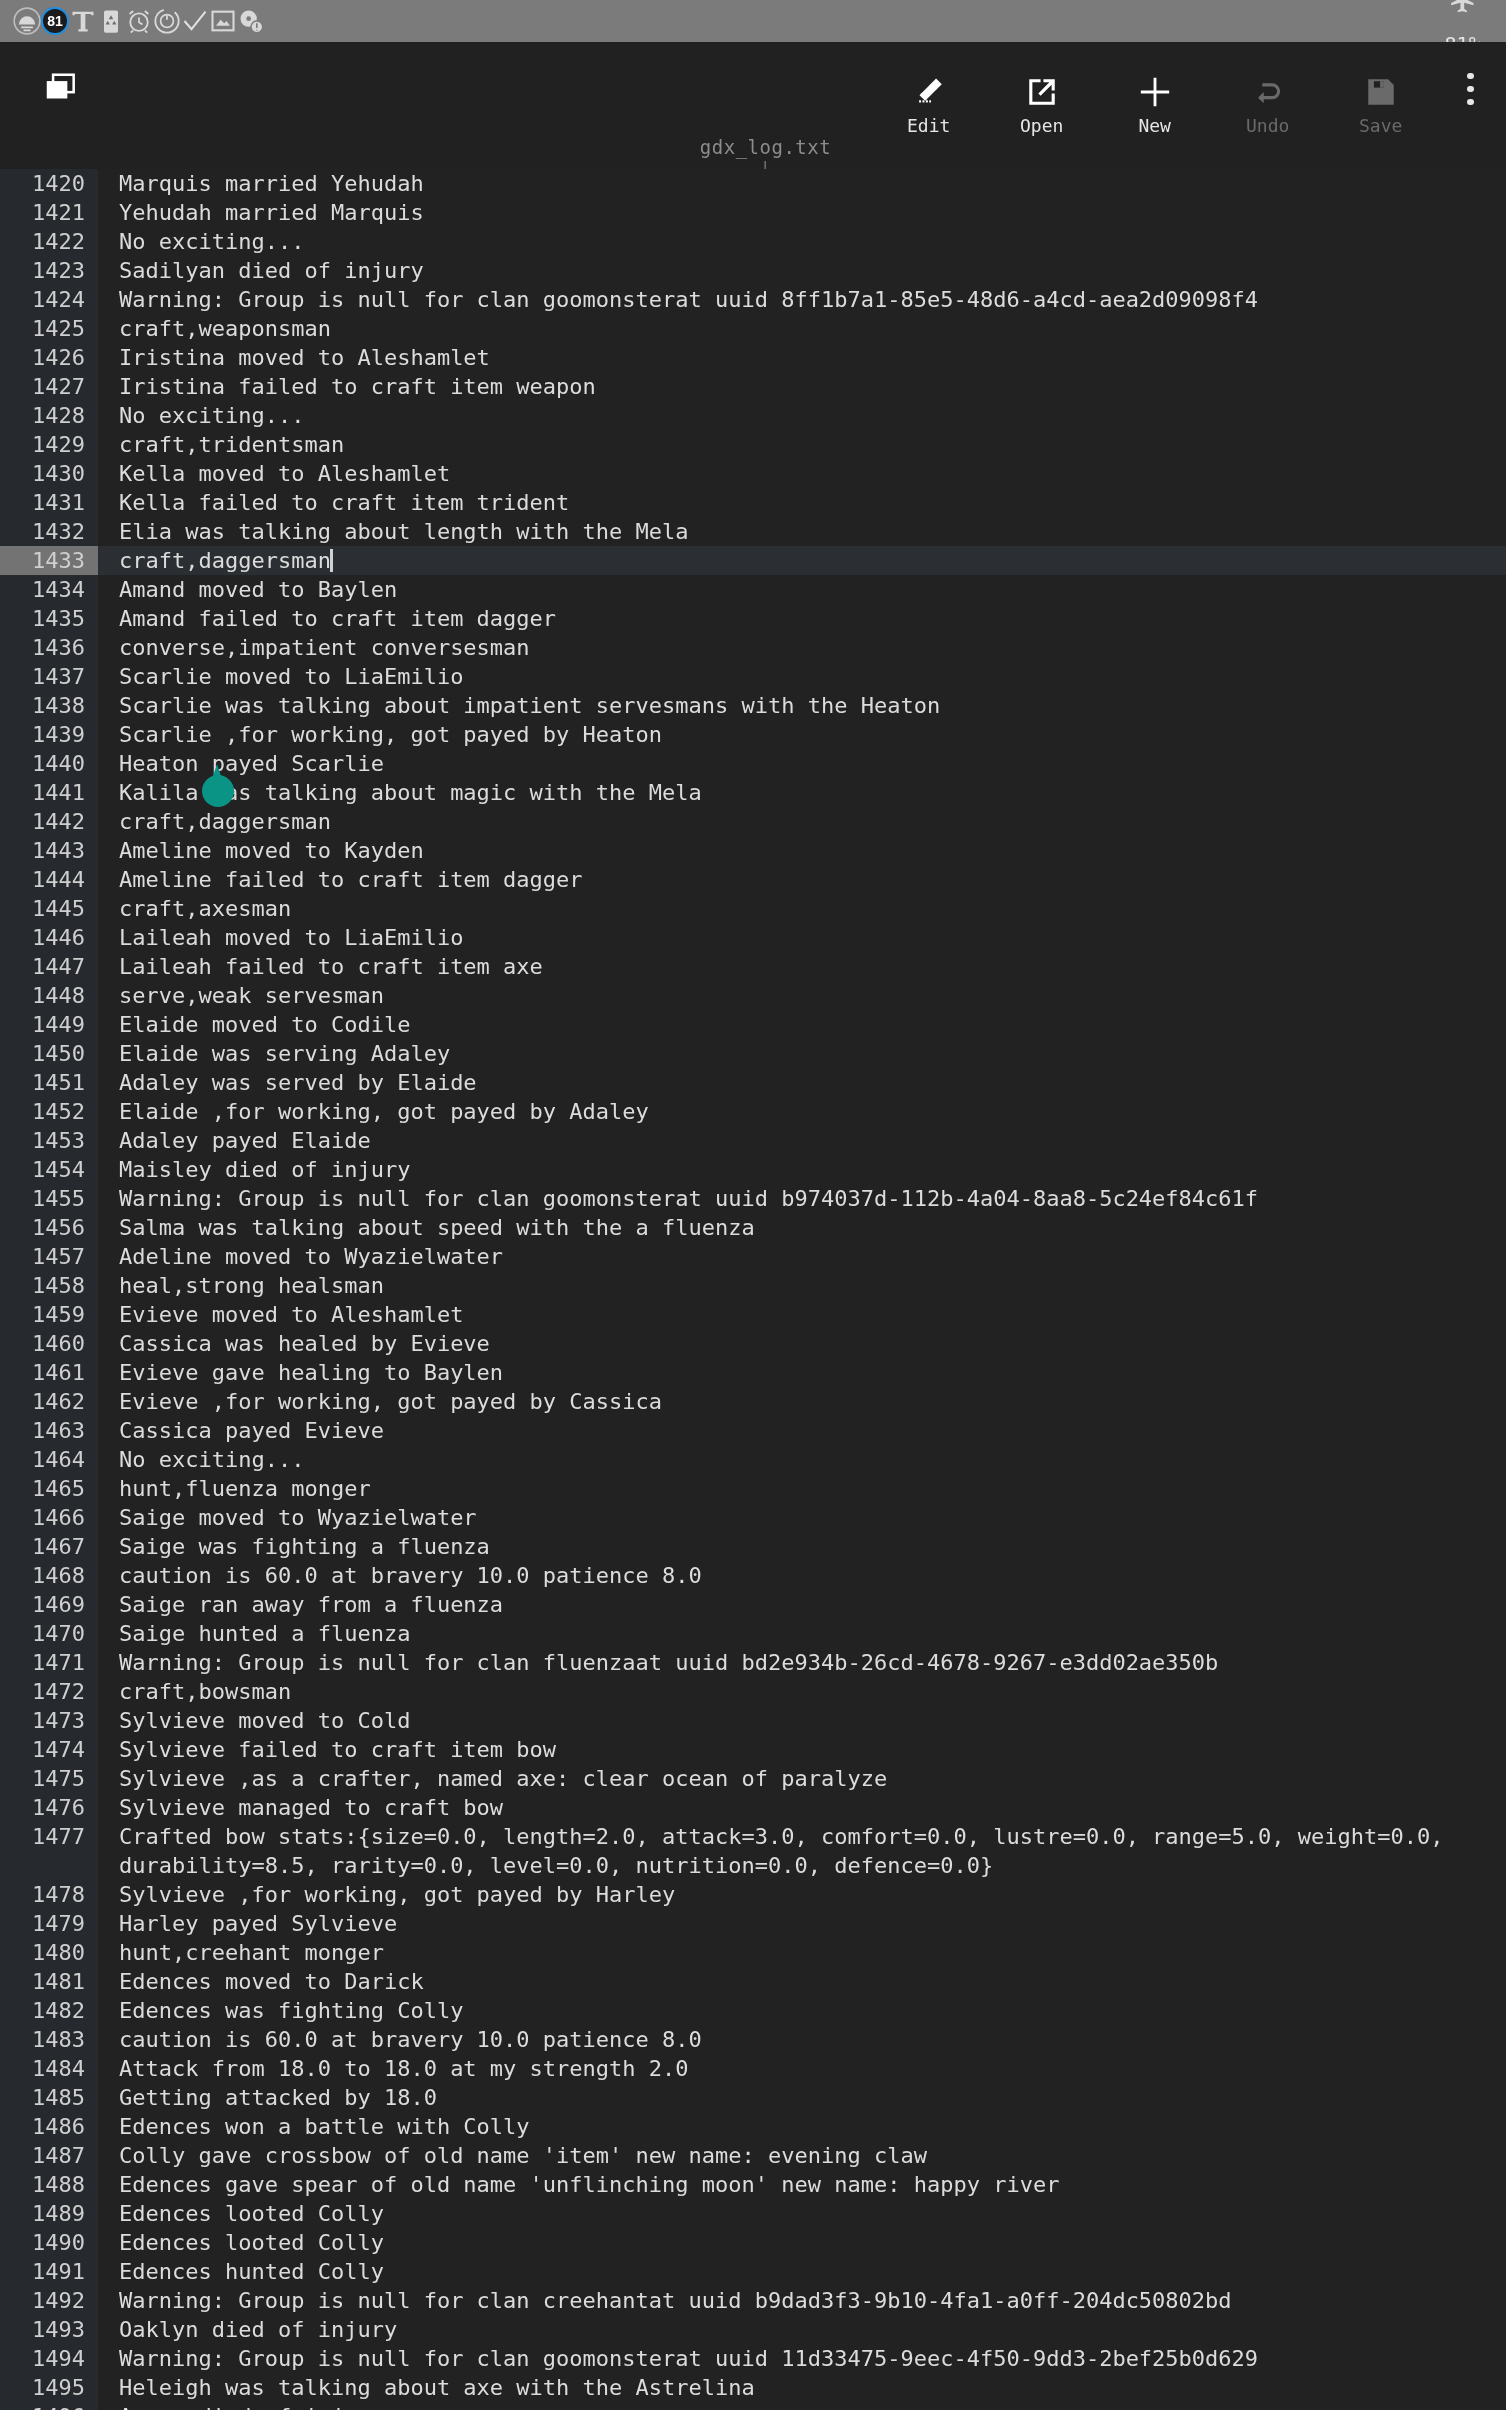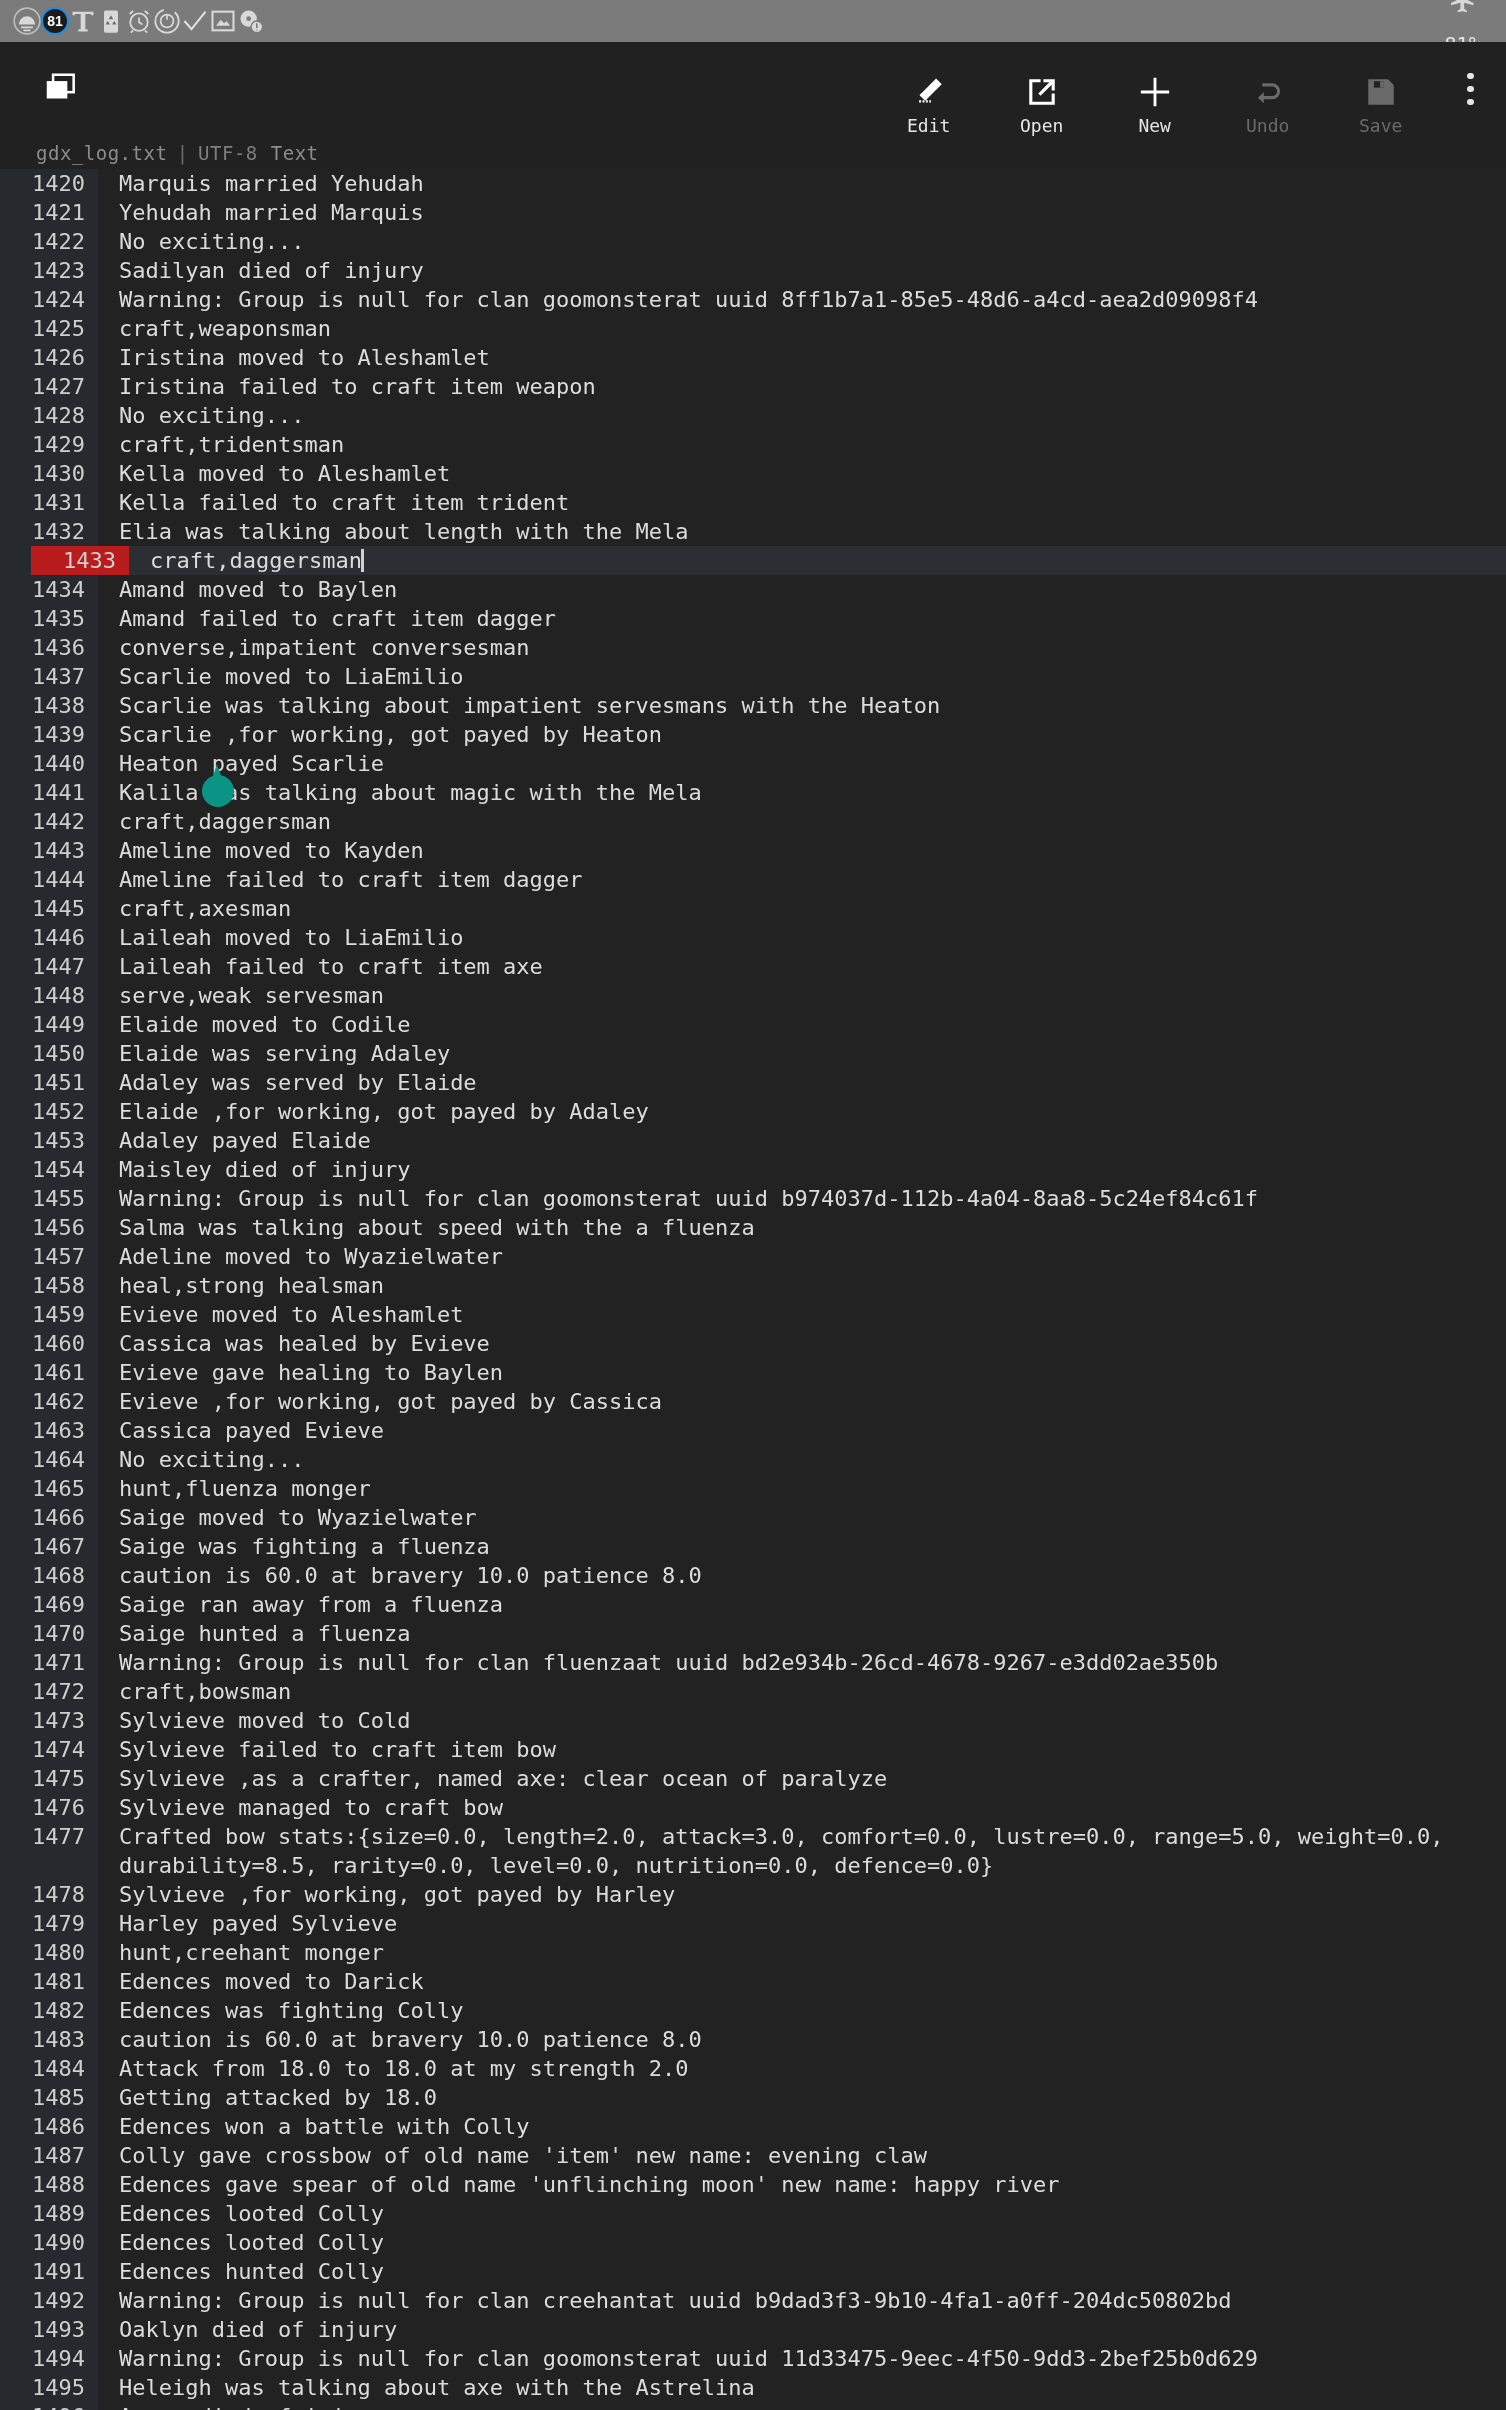--- a/index.html
+++ b/index.html
@@ -72,24 +72,25 @@
     width:66px; height:94px;
     display:flex; flex-direction:column; align-items:center; justify-content:center;
     gap:6.6px;
   }
   .tb-overflow span { width:6.6px; height:6.6px; border-radius:50%; background:#e6e6e6; display:block; }
 
   
   .fileinfo {
     height:33px; background:#212121;
     display:flex; align-items:center;
-    padding-left:36px;
+    padding-left:24px;
     font-size:19px; color:#8c8c8c;
     font-family:"DejaVu Sans Mono", monospace;
     letter-spacing:0.5px;
+    flex-direction:column;
   }
   .fi-sep { color:#6d6d6d; padding:0 9.4px; }
   .fi-enc { color:#7d7d7d; }
   .fi-type { color:#8c8c8c; padding-left:13px; }
 
   
   .editor {
     position:relative;
     background:#222222;
     height:2241px;
@@ -99,21 +100,21 @@
     position:absolute; top:0; left:0; width:98px; height:100%;
     background:#262a2e;
   }
   .rows { position:relative; }
   .row {
     display:flex;
     min-height:29px;
     align-items:flex-start;
     position:relative;
   }
-  .row.active .lineno { background:#b91c1c;margin-left:31px; }
+  .row.active .lineno { background:#737373; }
   .row.active .code { background:#2b2f33; }
   .lineno {
     width:98px; min-width:98px;
     text-align:right;
     padding-right:13px;
     color:#cfcfcf;
     font-size:22px;
     line-height:29px;
     font-family:"DejaVu Sans Mono", monospace;
     background:#262a2e;

